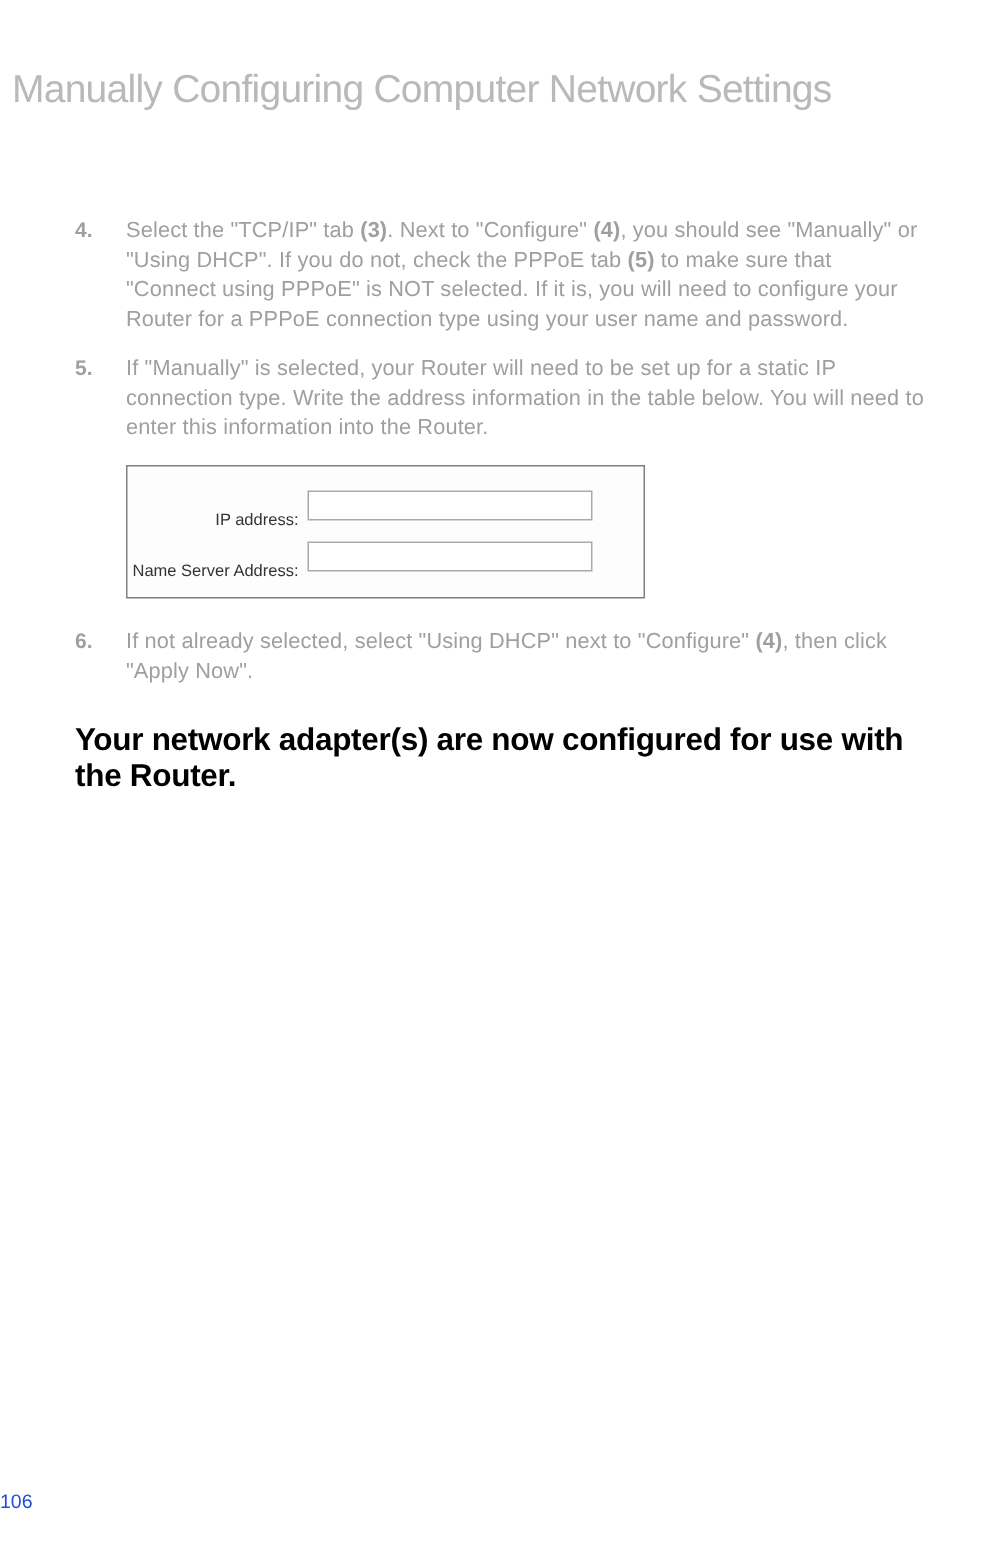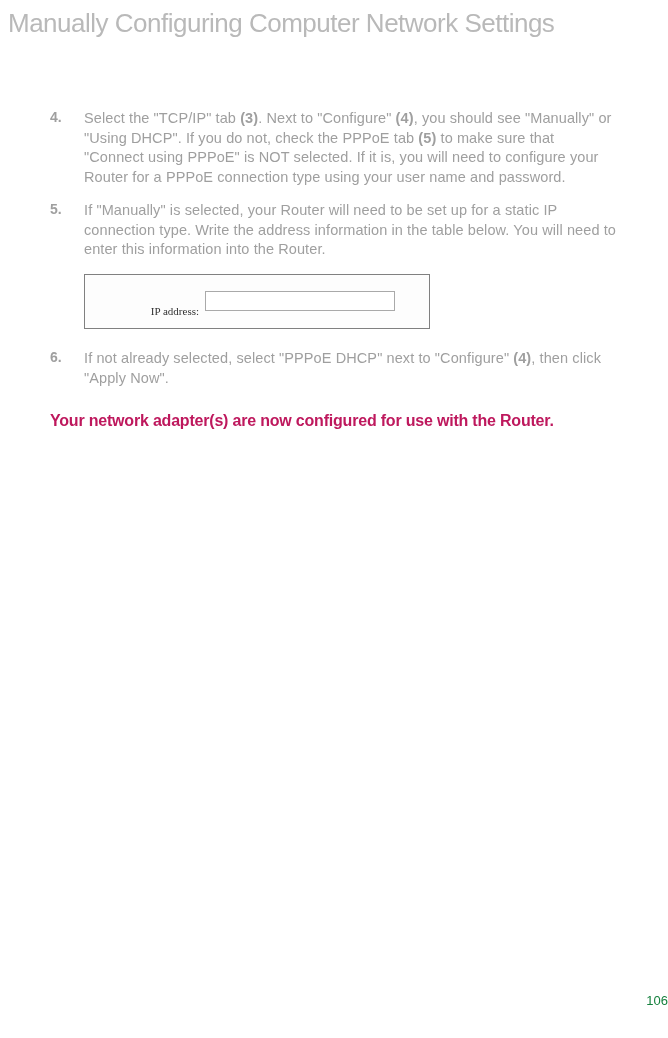--- a/index.html
+++ b/index.html
@@ -11,20 +11,21 @@
     position: relative;
   }
   .header {
     color: #b9b9b9;
     font-size: 26px;
     font-weight: 400;
     letter-spacing: -0.5px;
     padding: 8px 4px 0 8px;
     font-stretch: condensed;
     font-family: "Arial Narrow", Arial, sans-serif;
+    margin-top: 36px;
   }
   .content {
     padding: 70px 50px 0 50px;
   }
   .step {
     display: flex;
     margin-bottom: 14px;
   }
   .step-num {
     width: 34px;
@@ -51,48 +52,48 @@
     display: flex;
     align-items: center;
     margin: 3px 0;
   }
   .form-label {
     width: 120px;
     text-align: right;
     font-size: 11px;
     color: #333;
     padding-right: 6px;
-    font-family: Liberation Serif, serif;
+    font-family: Liberation Sans, sans-serif;
     margin-top: 19px;
   }
   .form-input {
     width: 190px;
     height: 20px;
     border: 1px solid #a9a9a9;
     background: #fff;
     font-size: 11px;
     padding: 0 3px;
   }
   .conclusion {
-    color: #be185d;
-    font-size: 16px;
+    color: #000000;
+    font-size: 21px;
     font-weight: 600;
     letter-spacing: -0.2px;
     margin-top: 24px;
     margin-left: 0;
     font-stretch: condensed;
     font-family: "Arial Narrow", Arial, sans-serif;
   }
   .page-num {
     position: absolute;
     bottom: 30px;
     left: 0;
     right: 0;
-    text-align: right;
-    color: #15803d;
+    text-align: left;
+    color: #1d4ed8;
     font-size: 13px;
   }
 </style>
 </head>
 <body>
 
 <div class="header">Manually Configuring Computer Network Settings</div>
 
 <div class="content">
 
@@ -106,26 +107,30 @@
   <div class="step">
     <div class="step-num">5.</div>
     <div class="step-text">If "Manually" is selected, your Router will need to be set up for a static IP connection type. Write the address information in the table below. You will need to enter this information into the Router.</div>
   </div>
 
   <div class="form-table">
     <div class="form-row">
       <div class="form-label">IP address:</div>
       <input class="form-input" type="text" style="">
     </div>
+    <div class="form-row">
+      <div class="form-label">Name Server Address:</div>
+      <input class="form-input" type="text" style="">
+    </div>
   </div>
 
   <div class="step">
     <div class="step-num">6.</div>
     <div class="step-text">
-      <span>If not already selected, select "PPPoE DHCP" next to "Configure" </span><span class="bold">(4)</span><span>, then click "Apply Now".</span>
+      <span>If not already selected, select "Using DHCP" next to "Configure" </span><span class="bold">(4)</span><span>, then click "Apply Now".</span>
     </div>
   </div>
 
   <div class="conclusion">Your network adapter(s) are now configured for use with the Router.</div>
 
 </div>
 
 <div class="page-num">106</div>
 
 </body></html>

